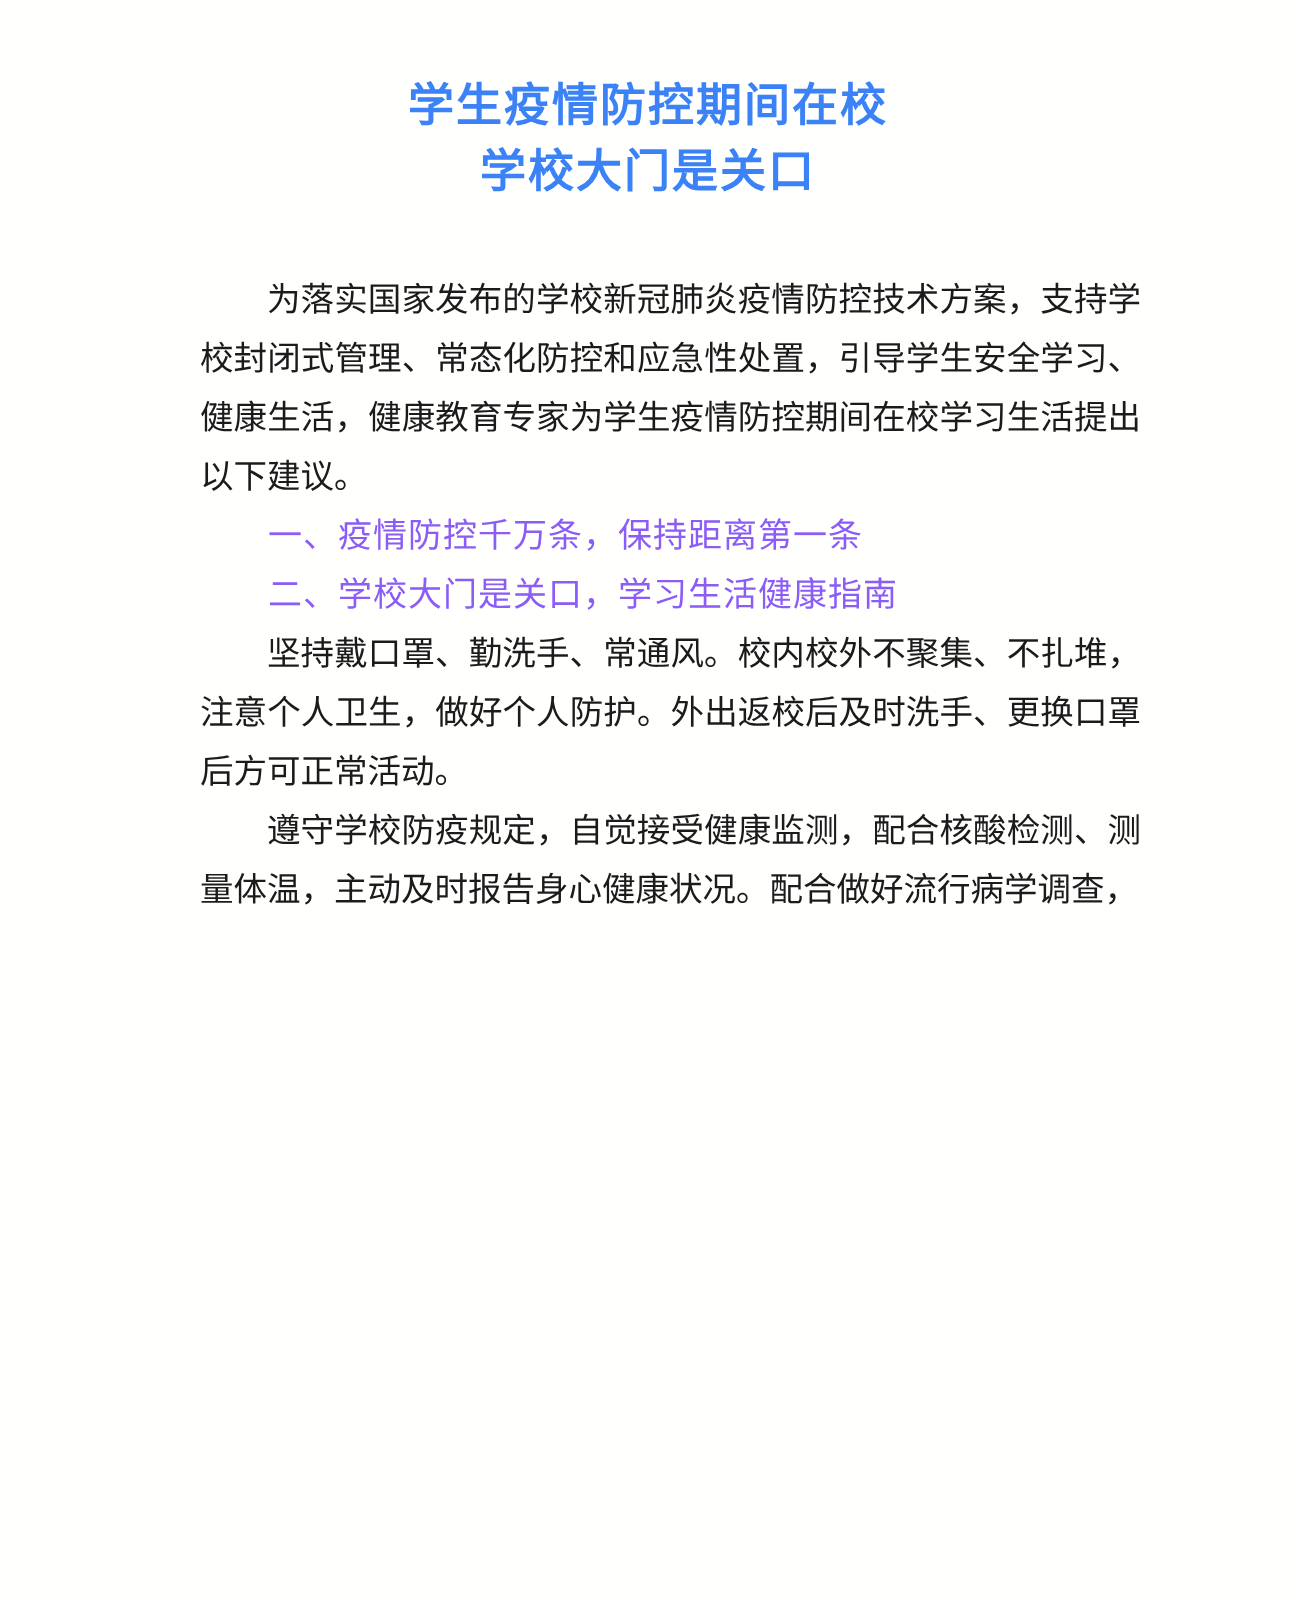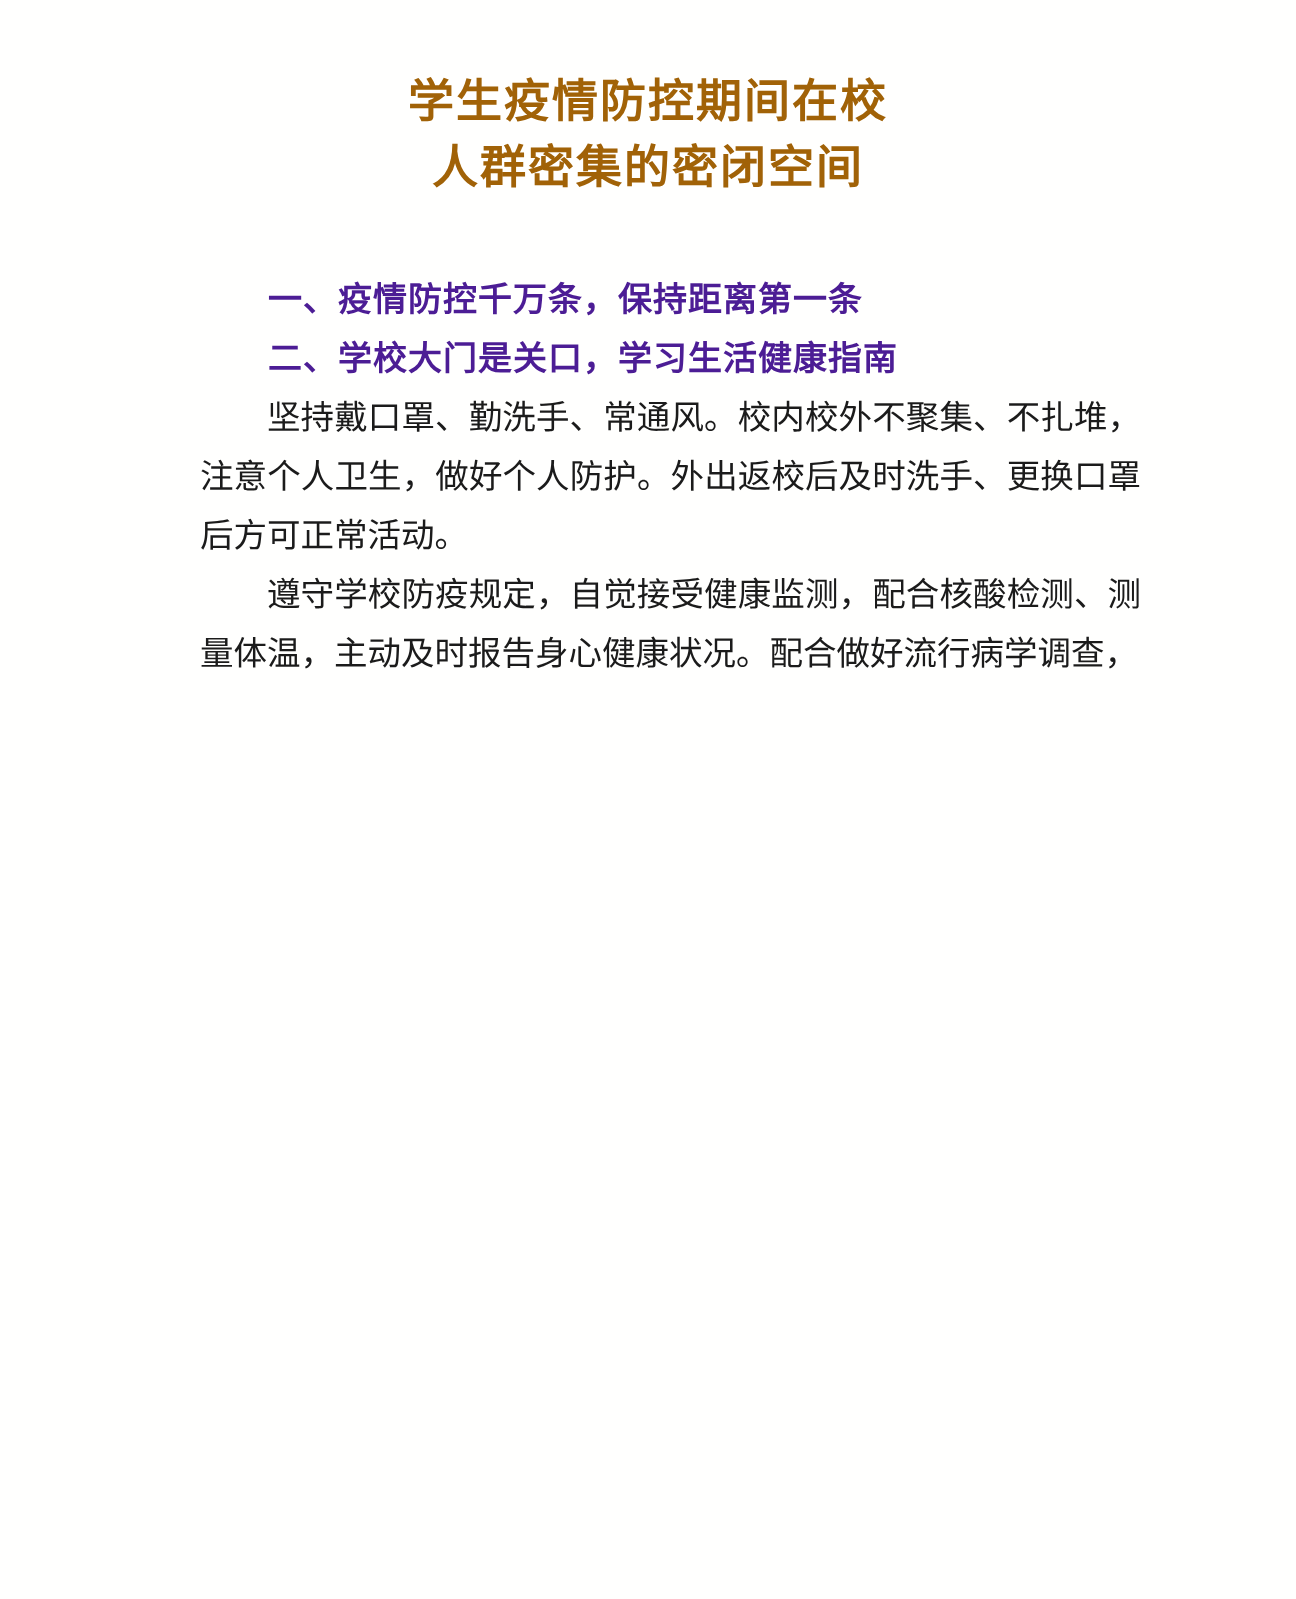--- a/index.html
+++ b/index.html
@@ -14,25 +14,25 @@
     height: 1599px;
     background: #fffffe;
     overflow: hidden;
     color: #161616;
   }
 
   
   .doc-title {
     margin-top: 72px;
     text-align: center;
-    font-family: Liberation Mono, monospace;
+    font-family: Liberation Sans, sans-serif;
     font-weight: 700;
     font-size: 46px;
     line-height: 66px;
-    color: #a16207;
+    color: #3b82f6;
     letter-spacing: 2px;
   }
 
   
   .doc-body {
     margin-top: 66px;
     margin-left: 200px;
     width: 941px;
     font-family: "Liberation Serif", "DejaVu Serif", serif;
     font-size: 33.5px;
@@ -43,41 +43,42 @@
   .doc-body p {
     text-indent: 2em;
     text-align: justify;
     text-justify: inter-ideograph;
     text-align-last: left;
     word-break: break-all;
   }
 
   .doc-body h2 {
     font-family: "Liberation Sans", "DejaVu Sans", sans-serif;
-    font-weight: 700;
+    font-weight: 400;
     font-size: 34px;
     line-height: 59px;
     text-indent: 2em;
-    color: #4c1d95;
+    color: #8b5cf6;
     letter-spacing: 1px;
     white-space: nowrap;
   }
 </style>
 </head>
 <body>
 
 <div class="page">
 
   <div class="doc-title">
     <div>学生疫情防控期间在校</div>
-    <div>人群密集的密闭空间</div>
+    <div>学校大门是关口</div>
   </div>
 
   <div class="doc-body">
 
+    <p>为落实国家发布的学校新冠肺炎疫情防控技术方案，支持学校封闭式管理、常态化防控和应急性处置，引导学生安全学习、健康生活，健康教育专家为学生疫情防控期间在校学习生活提出以下建议。</p>
 
     <h2>一、疫情防控千万条，保持距离第一条</h2>
 
     <h2>二、学校大门是关口，学习生活健康指南</h2>
 
     <p>坚持戴口罩、勤洗手、常通风。校内校外不聚集、不扎堆，注意个人卫生，做好个人防护。外出返校后及时洗手、更换口罩后方可正常活动。</p>
 
     <p>遵守学校防疫规定，自觉接受健康监测，配合核酸检测、测量体温，主动及时报告身心健康状况。配合做好流行病学调查，</p>
 
   </div>

